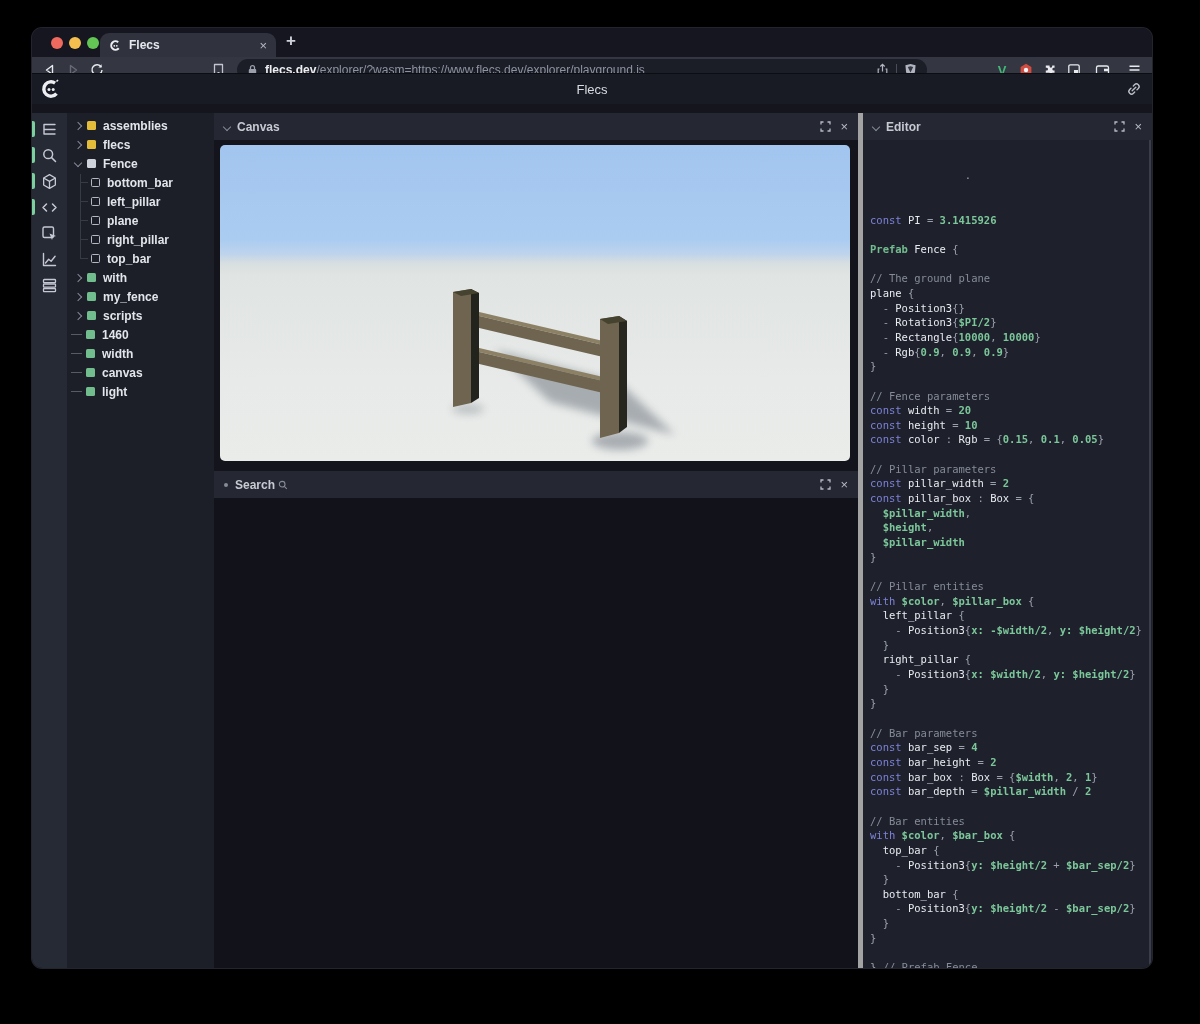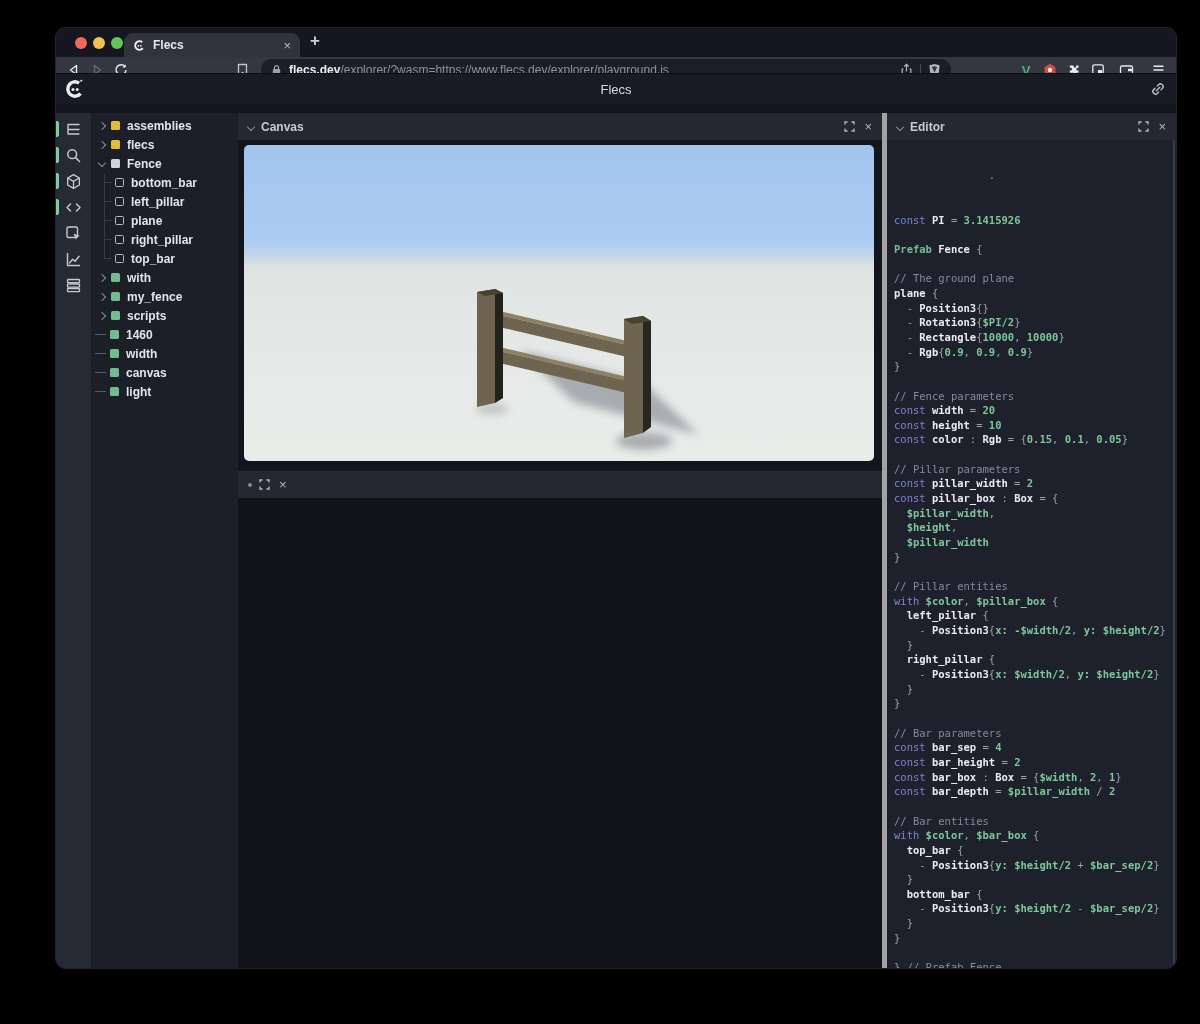--- a/index.html
+++ b/index.html
@@ -1,17 +1,17 @@
 <!DOCTYPE html>
 <html><head>
 <meta charset="utf-8">
 <style>
   html,body{margin:0;padding:0;background:#000;}
   body{width:1200px;height:1024px;position:relative;font-family:"Liberation Sans",sans-serif;overflow:hidden;}
-  .win{position:absolute;left:56px;top:28px;width:1120px;height:940px;border-radius:10px;overflow:hidden;background:#15161d;box-shadow:0 0 0 1px #23242e;}
+  .win{position:absolute;left:32px;top:28px;width:1120px;height:940px;border-radius:10px;overflow:hidden;background:#15161d;box-shadow:0 0 0 1px #23242e;}
   
   .tabstrip{position:relative;height:29px;background:#15161f;}
   .tl{position:absolute;top:9px;width:12px;height:12px;border-radius:50%;}
   .tab{position:absolute;left:68px;top:5px;width:176px;height:24px;background:#30323d;border-radius:9px 9px 0 0;display:flex;align-items:center;padding:0 9px;box-sizing:border-box;}
   .tabtitle{font-size:12px;font-weight:bold;color:#e6e8ee;margin-left:7px;flex:1;}
   .tabclose{color:#b6bac4;font-size:13px;line-height:1;}
   .newtab{position:absolute;left:254px;top:3px;color:#cdd0d9;font-size:17px;font-weight:bold;}
   .toolbar{position:relative;height:16px;background:#343641;}
   .tbtn{position:absolute;top:3px;width:20px;height:20px;display:flex;align-items:center;justify-content:center;}
   .addrbar{position:absolute;left:205px;top:2px;width:690px;height:22px;background:#1b1d27;border-radius:12px;display:flex;align-items:center;padding:0 10px;box-sizing:border-box;}
@@ -58,21 +58,21 @@
   .searchhead{position:absolute;left:0;right:0;top:358px;}
   .searchbody{position:absolute;left:0;right:0;top:385px;bottom:0;background:#11121a;}
   
   .editorpanel{flex:1;background:#1e212c;position:relative;border-left:5px solid #a3a3a3;overflow:hidden;}
   .codearea{position:absolute;left:0;right:0;top:27px;bottom:0;padding:8px 0 0 7px;font-family:"DejaVu Sans Mono",monospace;font-size:10.5px;line-height:14.66px;white-space:pre;overflow:hidden;color:#9aa0ac;}
   .partial{height:6px;overflow:hidden;position:relative;}
   .partial>div{position:absolute;top:-9px;left:0;}
   .cl{height:14.66px;}
   .k{color:#7d82d8;}
   .g{color:#72bd8e;font-weight:bold;}
-  .i{color:#e9ebf1;font-weight:bold;}
+  .i{color:#e9ebf1;font-weight:normal;}
   .n{color:#7cc79a;font-weight:bold;}
   .c{color:#858b99;margin-top:28px;}
   .p{color:#9aa0ac;}
   .scrollline{position:absolute;right:1px;top:27px;bottom:0;width:2px;background:#3a3e4a;}
   svg{display:block;}
 </style>
 </head>
 <body>
 
 <div class="win">
@@ -370,20 +370,24 @@
           <g>
             <polygon points="380,174 399,171 399,288 380,293" fill="#6e6450"></polygon>
             <polygon points="399,171 407,176 407,282 399,288" fill="#28271f"></polygon>
             <polygon points="380,174 399,171 407,176 388,179" fill="#45422f"></polygon>
           </g>
         </svg>
       </div>
 
       <div class="phead searchhead">
         <span class="dot"></span>
+        <span class="ptitle"><span>Search</span>&nbsp;<svg width="10" height="10" viewBox="0 0 12 12" style="display:inline;vertical-align:-1px" fill="none" stroke="#868b97" stroke-width="1.3">
+              <circle cx="5" cy="5" r="3.4"></circle>
+              <path d="M7.6 7.6 10.6 10.6"></path>
+            </svg></span>
         <span class="pbtns">
           <span>
             <svg width="11" height="11" viewBox="0 0 11 11" fill="none" stroke="#b6bac4" stroke-width="1.3">
                 <path d="M1 3.5V1h2.5M7.5 1H10v2.5M10 7.5V10H7.5M3.5 10H1V7.5"></path>
               </svg>
           </span>
           <span class="pclose">×</span>
         </span>
       </div>
       <div class="searchbody"></div>

